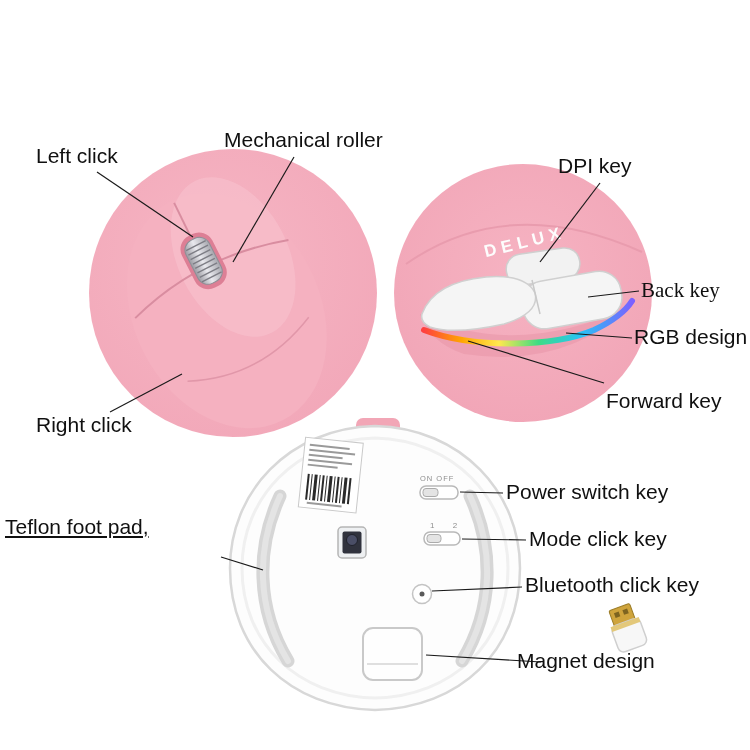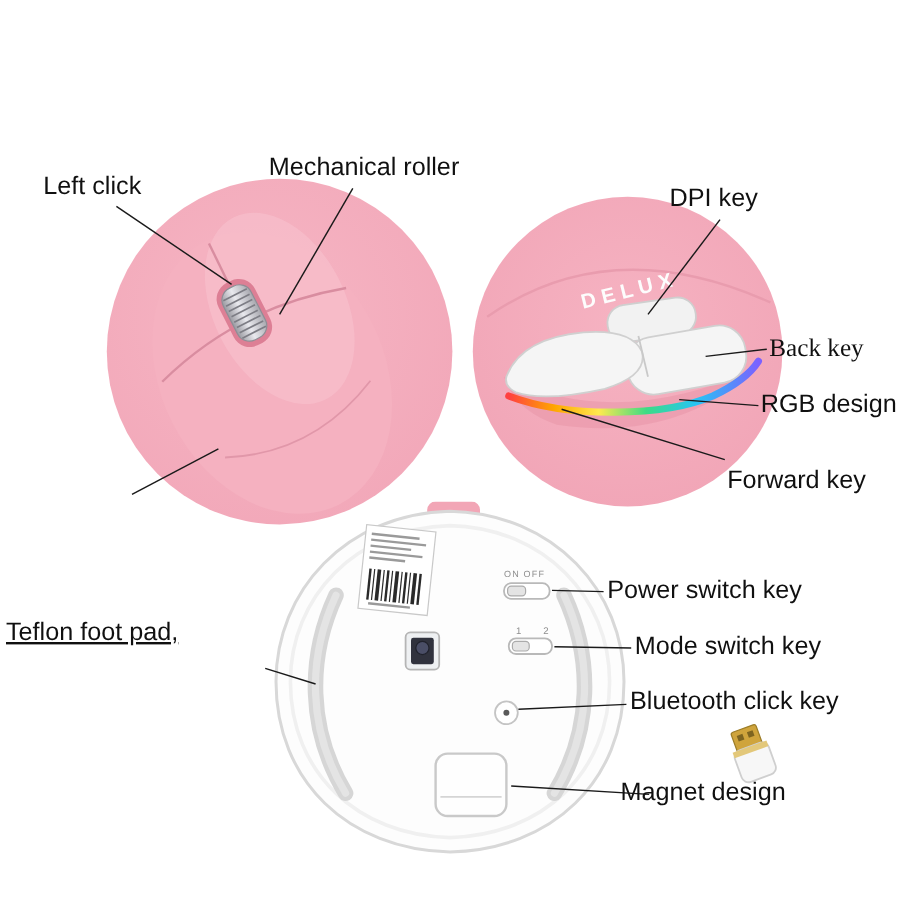--- a/index.html
+++ b/index.html
@@ -179,25 +179,26 @@
       <line x1="221" y1="557" x2="263" y2="570"></line>
       <line x1="503" y1="493" x2="460" y2="492"></line>
       <line x1="526" y1="540" x2="462" y2="539"></line>
       <line x1="522" y1="587" x2="432" y2="591"></line>
       <line x1="541" y1="662" x2="426" y2="655"></line>
     </g>
   </svg>
 
   <div class="label" style="left:36px;top:144px;">Left click</div>
   <div class="label" style="left:224px;top:128px;text-align:right;">Mechanical roller</div>
+  <div class="label" style="left:36px;top:413px;">Right click</div>
   <div class="label" style="left:558px;top:154px;">DPI key</div>
   <div class="label" style="left:641px;top:278px;font-family:Liberation Serif, serif;">Back key</div>
   <div class="label" style="left:634px;top:325px;">RGB design</div>
   <div class="label" style="left:606px;top:365px;margin-top:24px;">Forward key</div>
   <div class="label two-line" style="left:5px;top:510px;">
     <span>Teflon foot pad,</span>
   </div>
   <div class="label" style="left:506px;top:480px;text-align:right;">Power switch key</div>
-  <div class="label" style="left:529px;top:527px;">Mode switch key</div>
+  <div class="label" style="left:529px;top:527px;">Mode click key</div>
   <div class="label" style="left:525px;top:573px;">Bluetooth click key</div>
   <div class="label" style="left:517px;top:649px;">Magnet design</div>
 
 </div>
 
 </body></html>

